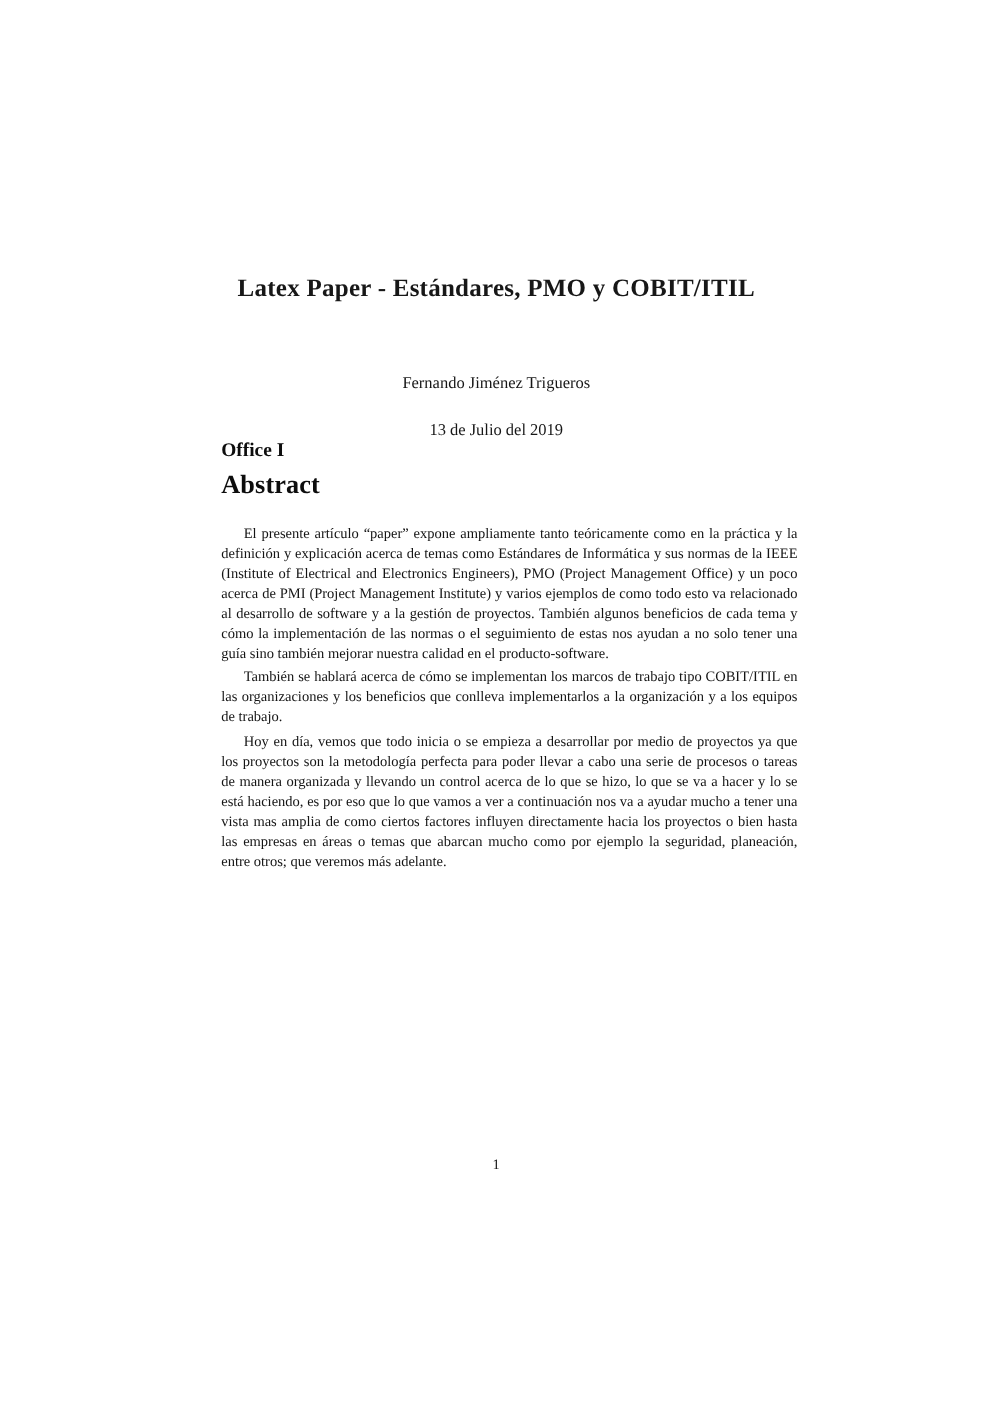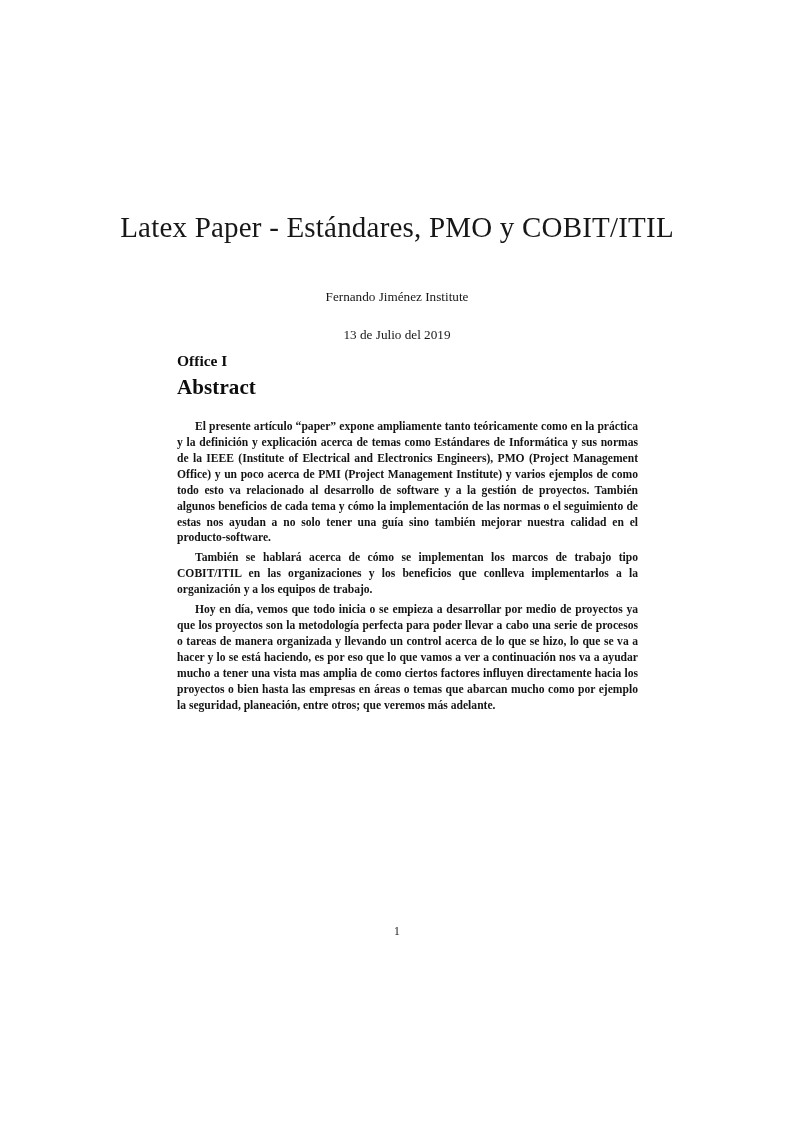--- a/index.html
+++ b/index.html
@@ -25,25 +25,25 @@
 
   
   .title-block {
     position: absolute;
     left: 0;
     right: 0;
     top: 205px;
     text-align: center;
   }
   .doc-title {
-    font-size: 29px;
-    font-weight: 400;
+    font-size: 20px;
+    font-weight: 700;
     letter-spacing: 0.2px;
     line-height: 1.25;
-    margin: 4px;
+    margin: 14px;
     color: #171717;
   }
   .doc-author {
     margin: 0;
     padding-top: 40px;
     font-size: 13.2px;
     font-weight: 400;
     color: #171717;
   }
   .doc-date {
@@ -83,21 +83,20 @@
     padding-top: 20px;
   }
   .para {
     margin: 0;
     font-size: 11.6px;
     line-height: 15.9px;
     text-align: justify;
     text-indent: 18px;
     color: #141414;
     hyphens: manual;
-    font-weight: bold;
   }
   .para + .para {
     margin-top: 4px;
   }
 
   
   .folio {
     position: absolute;
     left: 0;
     right: 0;
@@ -107,21 +106,21 @@
     color: #141414;
   }
 </style>
 </head>
 <body>
 
 <div class="page">
 
   <div class="title-block">
     <h1 class="doc-title">Latex Paper - Estándares, PMO y COBIT/ITIL</h1>
-    <p class="doc-author">Fernando Jiménez Institute</p>
+    <p class="doc-author">Fernando Jiménez Trigueros</p>
     <p class="doc-date">13 de Julio del 2019</p>
   </div>
 
   <div class="content">
 
     <div class="part-label">Office I</div>
     <div class="part-title">Abstract</div>
 
     <div class="paragraphs">
       <p class="para">El presente artículo “paper” expone ampliamente tanto teóricamente como en la práctica y la definición y explicación acerca de temas como Estándares de Informática y sus normas de la IEEE (Institute of Electrical and Electronics Engineers), PMO (Project Management Office) y un poco acerca de PMI (Project Management Institute) y varios ejemplos de como todo esto va relacionado al desarrollo de software y a la gestión de proyectos. También algunos beneficios de cada tema y cómo la implementación de las normas o el seguimiento de estas nos ayudan a no solo tener una guía sino también mejorar nuestra calidad en el producto-software.</p>

